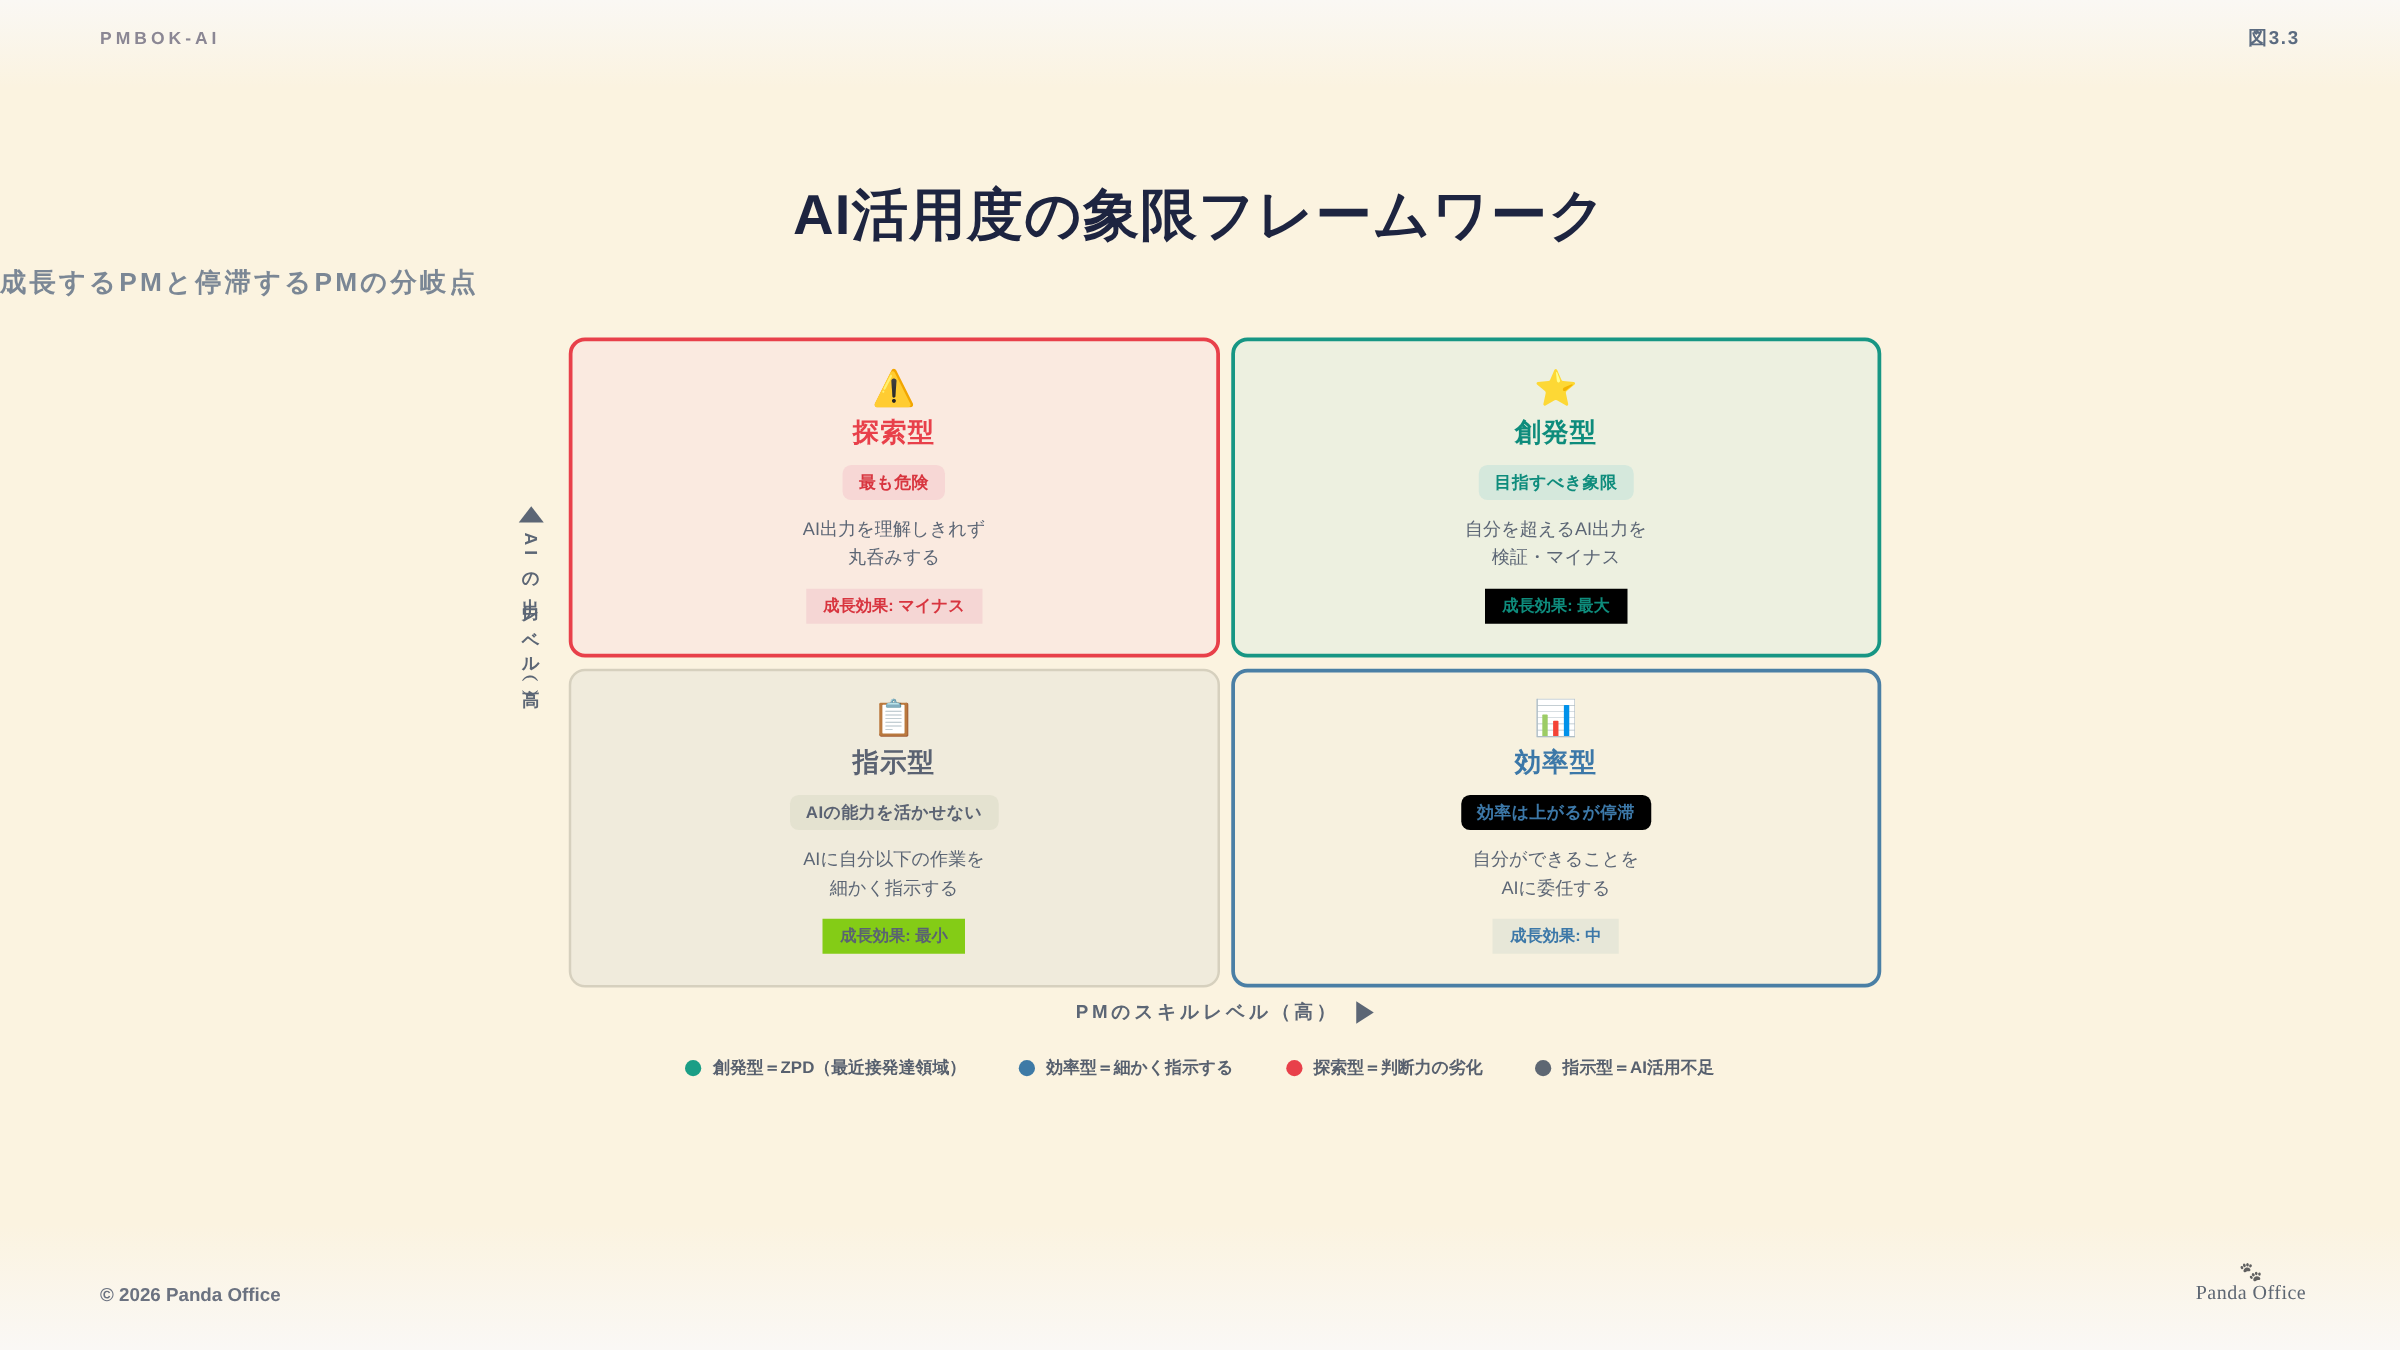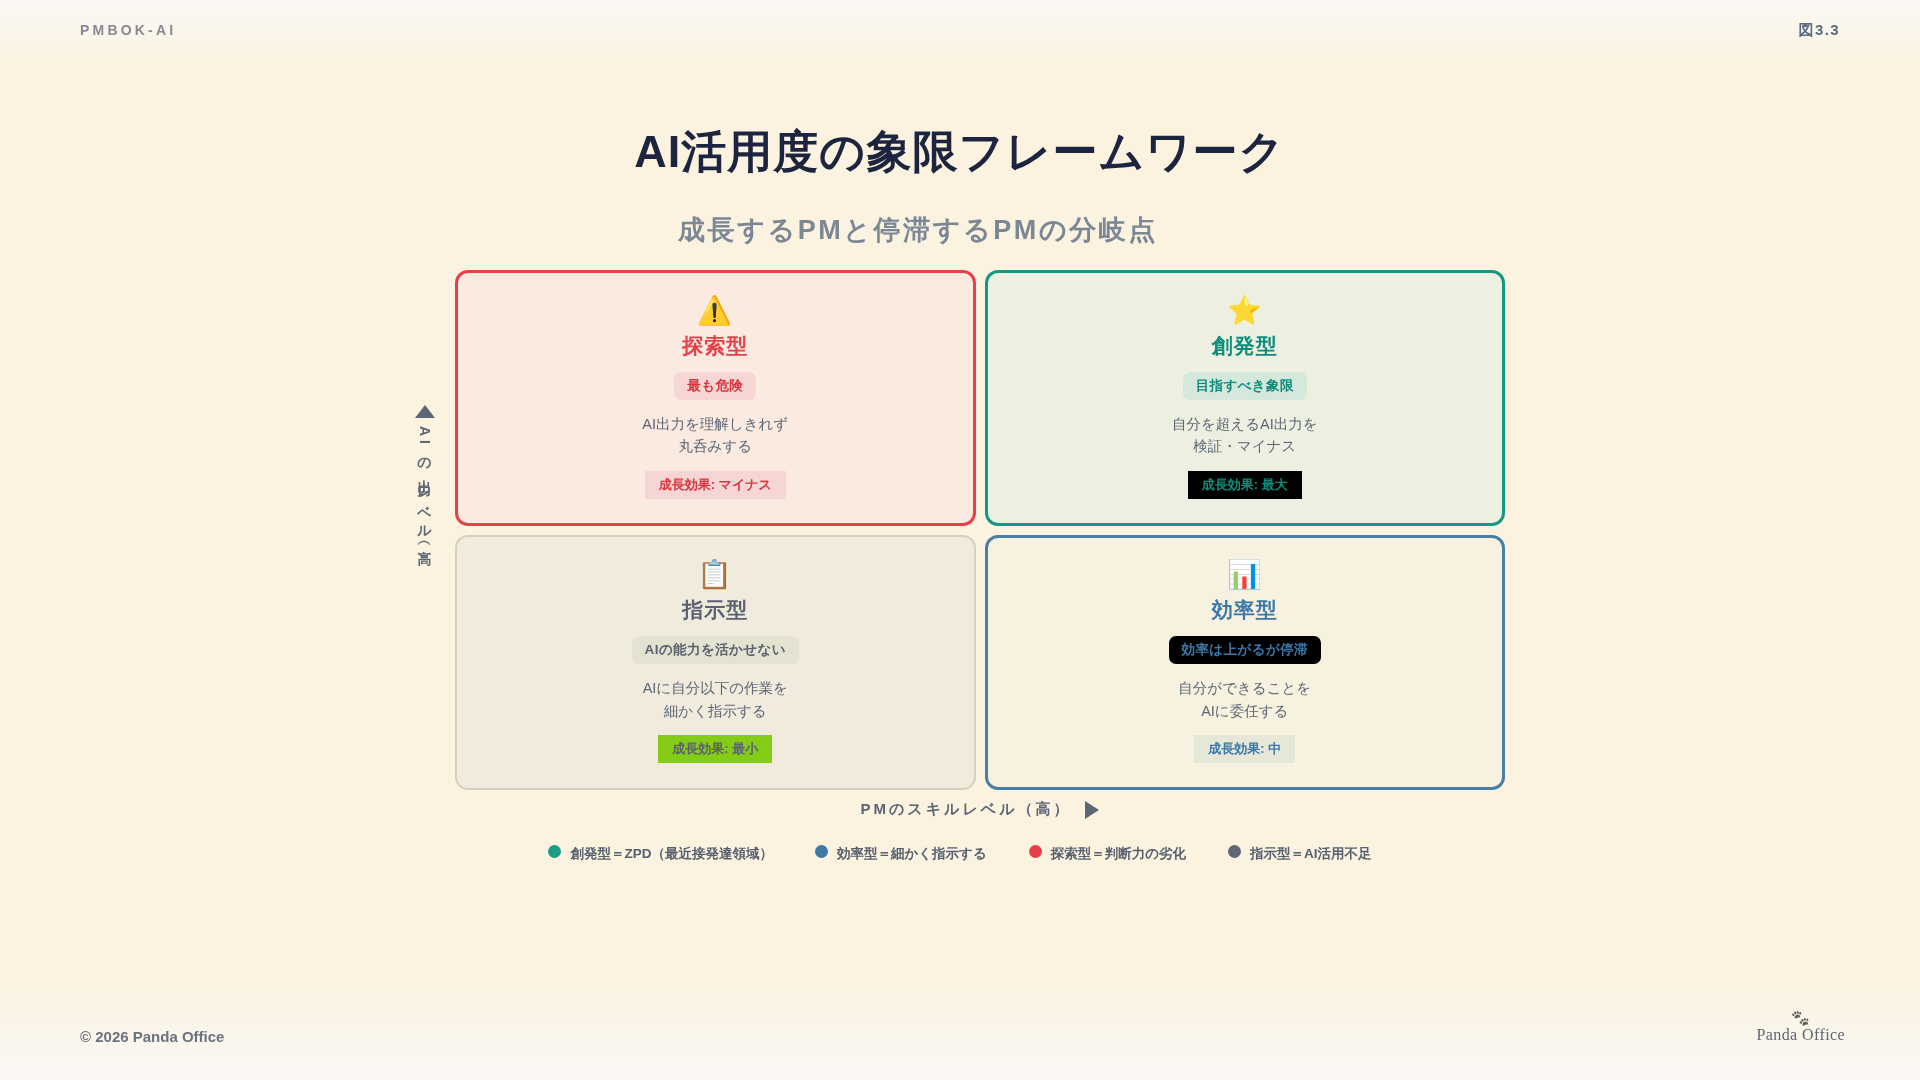--- a/index.html
+++ b/index.html
@@ -27,29 +27,28 @@
     font-size:14px; font-weight:700; letter-spacing:3.2px;
     color:#8B8794;
   }
   .fignum {
     font-size:15px; font-weight:600; letter-spacing:1.4px;
     color:#5B6B80;
   }
 
   
   .title {
-    position:absolute; top:122px; left:0; width:1920px;
+    position:absolute; top:142px; left:0; width:1920px;
     text-align:center;
     font-size:45px; font-weight:800; letter-spacing:1px;
     color:#1D2440;
   }
   .subtitle {
     position:absolute; top:212px; left:0; width:1836px;
-    text-align:center;
-    font-size:27px; font-weight:700; letter-spacing:2.6px;
+    font-size:21px; font-weight:700; letter-spacing:2.6px;
     color:#7B8795;
   }
 
   
   .matrix {
     position:absolute;
     left:455px; top:270px;
     width:1050px; height:520px;
     display:grid;
     grid-template-columns:1fr 1fr;
@@ -126,21 +125,21 @@
     border-top:9px solid transparent;
     border-bottom:9px solid transparent;
     border-left:14px solid #5C6675;
   }
 
   
   .legend {
     position:absolute; left:0; top:845px; width:1920px;
     display:flex; align-items:center; justify-content:center; gap:42px;
   }
-  .legend-item { display:flex; align-items:flex-start; gap:9px; }
+  .legend-item { display:flex; align-items:center; gap:9px; }
   .legend-dot { width:13px; height:13px; border-radius:50%; }
   .legend-text { font-size:13.5px; font-weight:600; color:#57606E; }
 
   
   .copyright {
     position:absolute; left:80px; top:1028px;
     font-size:15px; font-weight:600; color:#6B7280;
   }
   .logo {
     position:absolute; right:75px; top:1010px;

